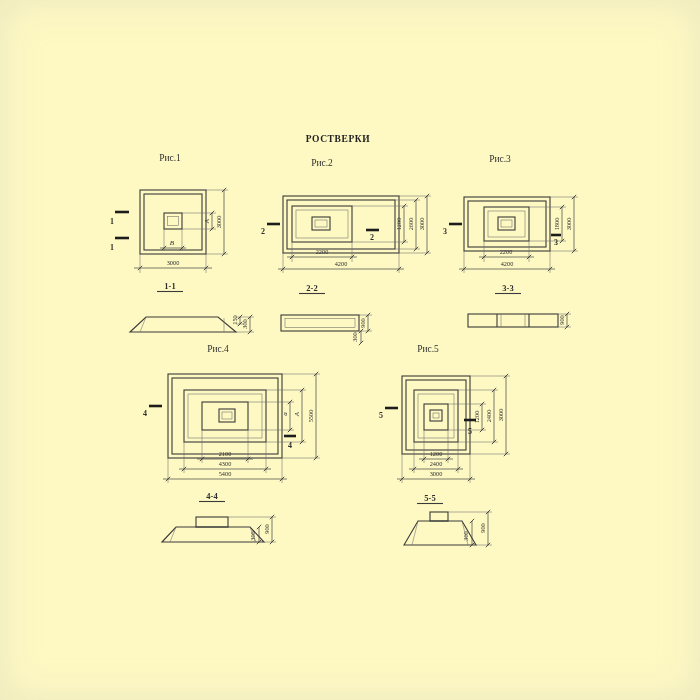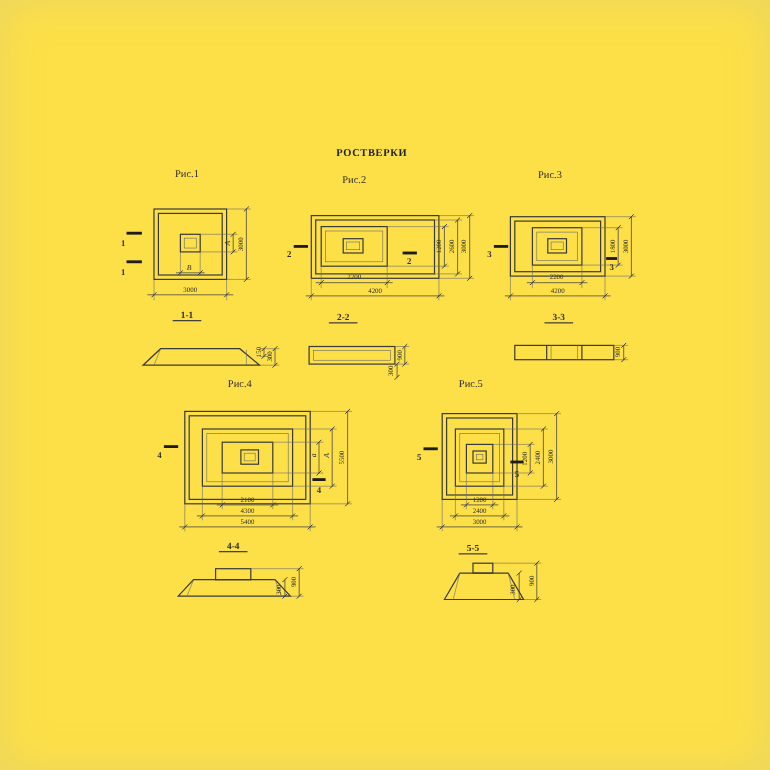--- a/index.html
+++ b/index.html
@@ -1,16 +1,16 @@
 <!DOCTYPE html>
 <html><head>
 <meta charset="utf-8">
 <style>
   html,body{margin:0;padding:0;background:#ffffff;}
-  #canvas{position:relative;width:700px;height:700px;background:#fde047;overflow:hidden;
+  #canvas{position:relative;width:700px;height:700px;background:#fef9c3;overflow:hidden;
           box-shadow:inset 0 0 40px rgba(180,180,180,.25);}
   svg{position:absolute;left:0;top:0;}
   svg text{text-anchor:middle;fill:#2e2e2e;font-family:"Liberation Serif",serif;}
   .ln{stroke:#3a3a3a;stroke-width:1.1;fill:none;}
   .thin{stroke:#6a6a6a;stroke-width:0.55;fill:none;}
   .dim{stroke:#444;stroke-width:0.7;fill:none;}
   .thick{stroke:#1c1c1c;stroke-width:2.6;fill:none;}
   .figtitle{font-size:9.5px;}
   .maintitle{font-size:9.5px;font-weight:bold;letter-spacing:.6px;fill:#222;}
   .seclbl{font-size:8.5px;font-weight:bold;}

